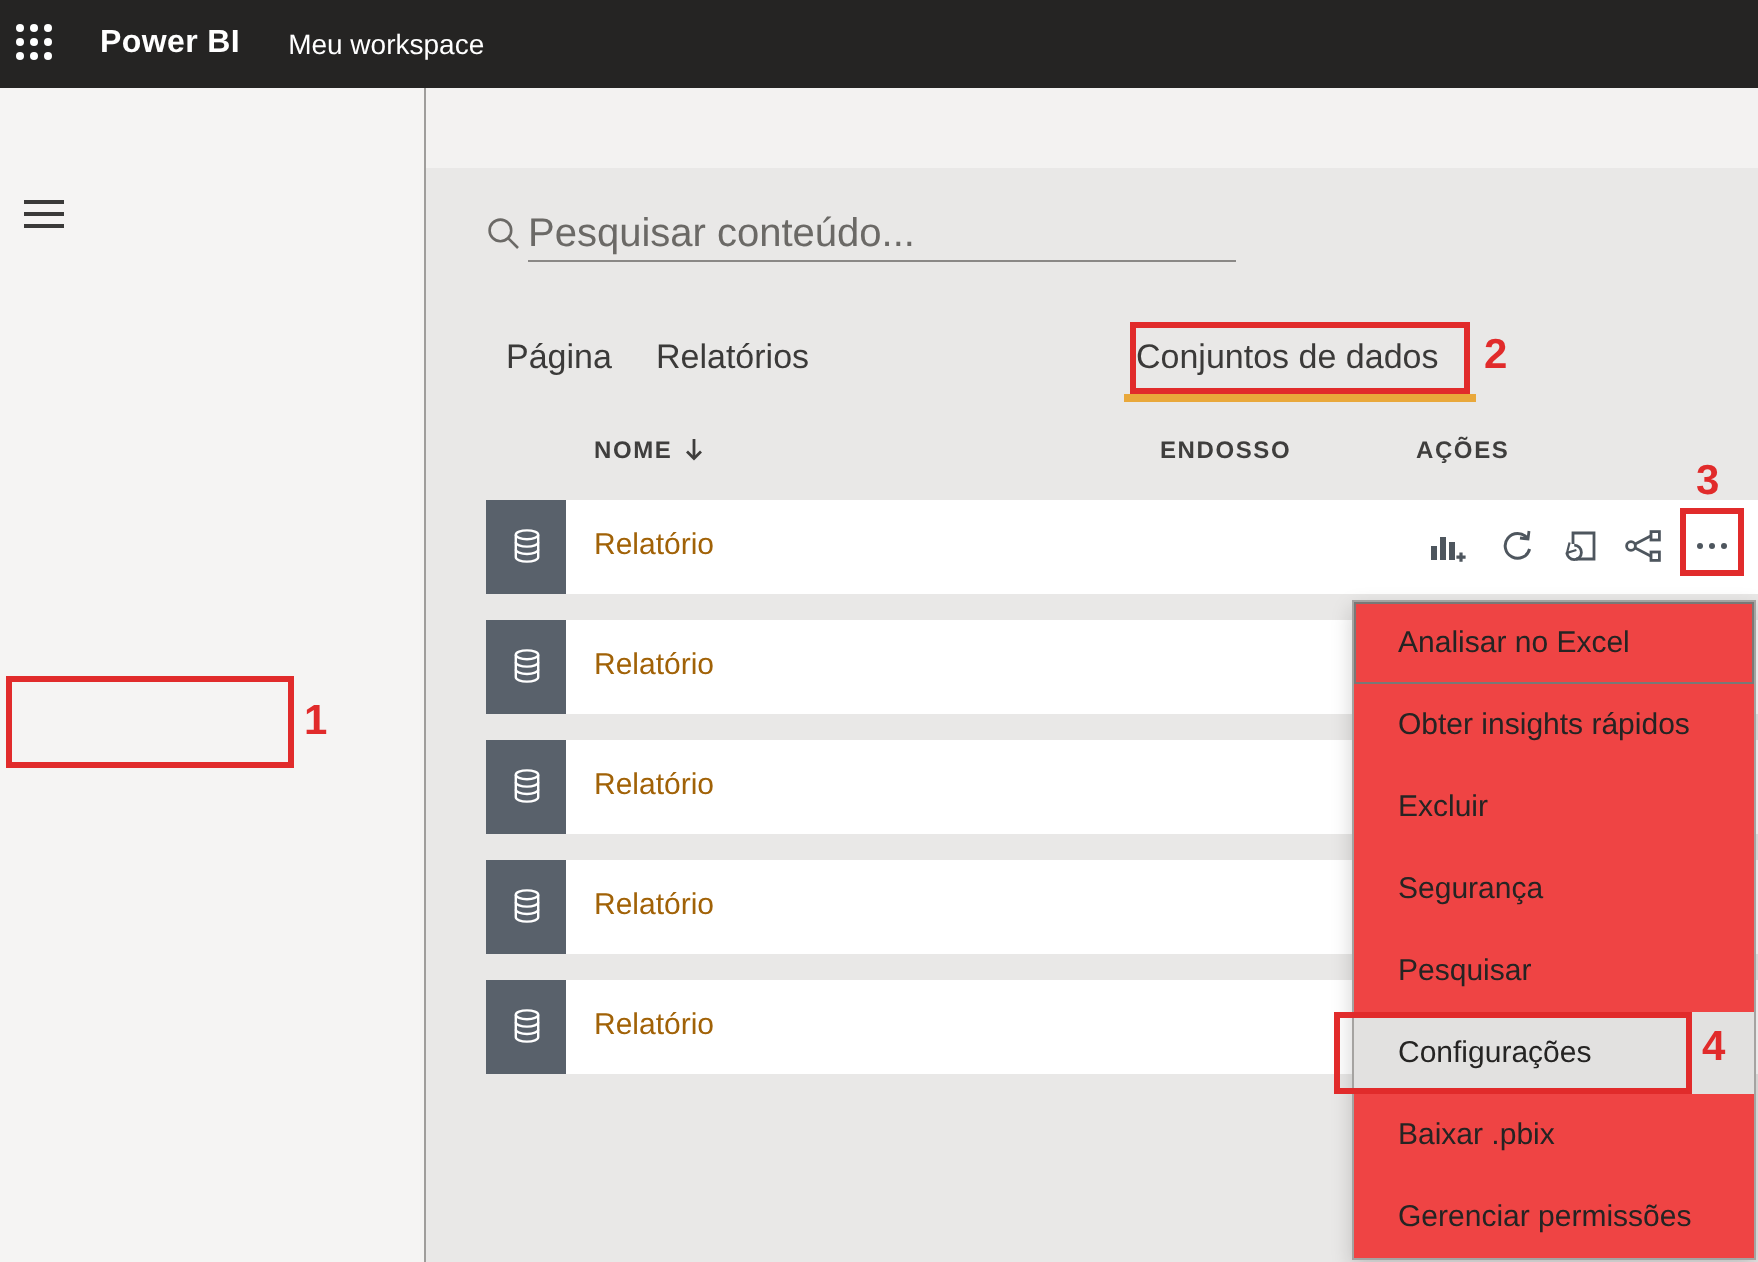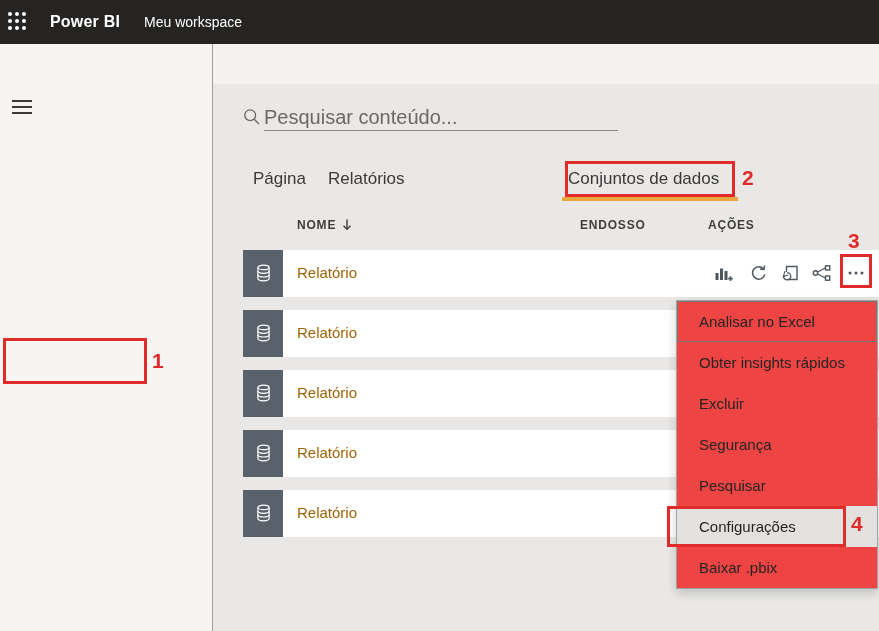--- a/index.html
+++ b/index.html
@@ -328,20 +328,21 @@
   </div>
 
   <div class="menu">
     <div class="menu-item focused">Analisar no Excel</div>
     <div class="menu-item">Obter insights rápidos</div>
     <div class="menu-item">Excluir</div>
     <div class="menu-item">Segurança</div>
     <div class="menu-item">Pesquisar</div>
     <div class="menu-item hl">Configurações</div>
     <div class="menu-item">Baixar .pbix</div>
+    <div class="menu-item">Gerenciar permissões</div>
   </div>
 
   <div class="anno-box" style="left:3px;top:338px;width:138px;height:40px"></div>
   <div class="anno-num" style="left:152px;top:349px">1</div>
 
   <div class="anno-num" style="left:848px;top:229px">3</div>
   <div class="anno-box" style="left:840px;top:254px;width:26px;height:28px"></div>
 
   <div class="anno-box" style="left:667px;top:506px;width:173px;height:35px"></div>
   <div class="anno-num" style="left:851px;top:512px">4</div>

